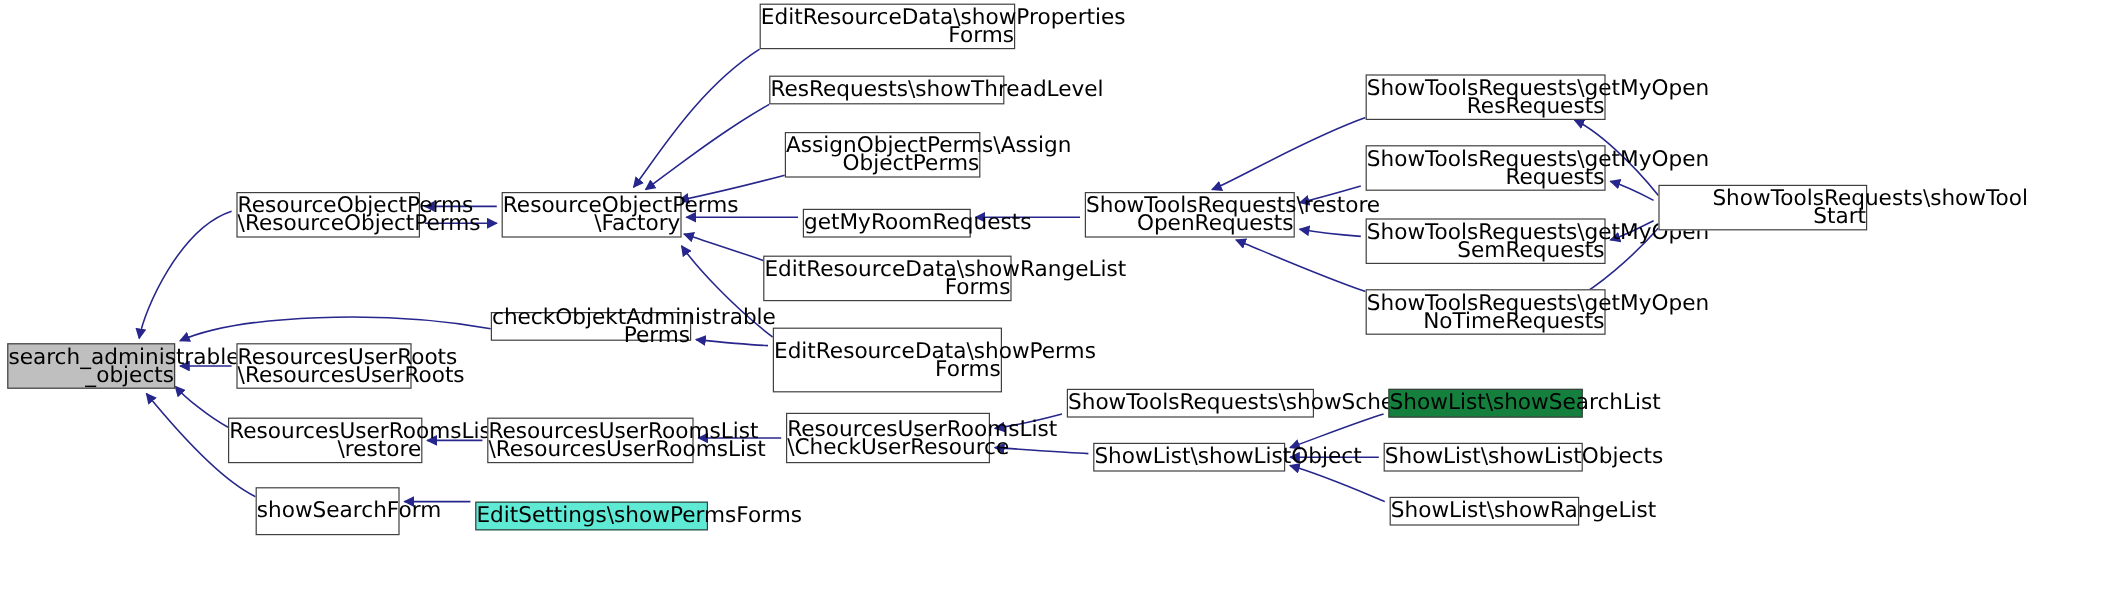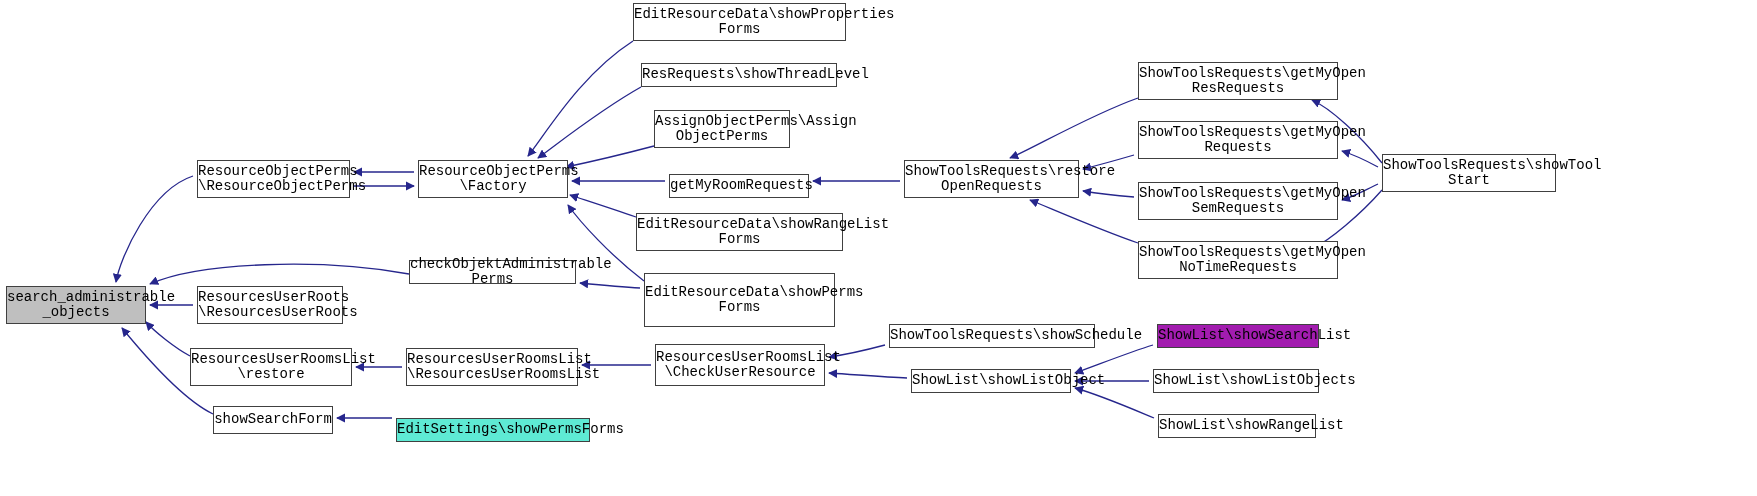--- a/index.html
+++ b/index.html
@@ -17,27 +17,26 @@
   }
   .node{
     position:absolute;
     box-sizing:border-box;
     border:1px solid #404040;
     background:#ffffff;
     color:#000000;
     display:flex;
     align-items:center;
     justify-content:center;
-    text-align:center;
-    font-size:14px;
+    text-align:right;
+    font-size:18px;
     line-height:15.5px;
     letter-spacing:0px;
     white-space:pre-line;
     z-index:3;
-    font-family:Liberation Mono, monospace;
   }
   .node.root{
     background:#bfbfbf;
     border:1px solid #000000;
   }
   .node .lbl{display:block;width:100%;padding:0 3px;}
 </style>
 </head>
 <body>
 
@@ -85,50 +84,50 @@
   <div id="node-layer">
       <div class="node root" style="left: 6px; top: 286px; width: 140px; height: 38px; background: rgb(191, 191, 191); border-color: rgb(64, 64, 64);"><span class="lbl">search_administrable
 _objects</span></div>
       <div class="node" style="left: 197px; top: 160px; width: 153px; height: 38px; background: rgb(255, 255, 255); border-color: rgb(64, 64, 64);"><span class="lbl">ResourceObjectPerms
 \ResourceObjectPerms</span></div>
       <div class="node" style="left: 418px; top: 160px; width: 150px; height: 38px; background: rgb(255, 255, 255); border-color: rgb(64, 64, 64);"><span class="lbl">ResourceObjectPerms
 \Factory</span></div>
       <div class="node" style="left: 633px; top: 3px; width: 213px; height: 38px; background: rgb(255, 255, 255); border-color: rgb(64, 64, 64);"><span class="lbl">EditResourceData\showProperties
 Forms</span></div>
       <div class="node" style="left: 641px; top: 63px; width: 196px; height: 24px; background: rgb(255, 255, 255); border-color: rgb(64, 64, 64);"><span class="lbl">ResRequests\showThreadLevel</span></div>
-      <div class="node" style="left: 654px; top: 110px; width: 136px; height: 38px; background: rgb(255, 255, 255); border-color: rgb(64, 64, 64);"><span class="lbl">AssignObjectPerms\Assign
+      <div class="node" style="left: 654px; top: 110px; width: 163px; height: 38px; background: rgb(255, 255, 255); border-color: rgb(64, 64, 64);"><span class="lbl">AssignObjectPerms\Assign
 ObjectPerms</span></div>
       <div class="node" style="left: 669px; top: 174px; width: 140px; height: 24px; background: rgb(255, 255, 255); border-color: rgb(64, 64, 64);"><span class="lbl">getMyRoomRequests</span></div>
       <div class="node" style="left: 636px; top: 213px; width: 207px; height: 38px; background: rgb(255, 255, 255); border-color: rgb(64, 64, 64);"><span class="lbl">EditResourceData\showRangeList
 Forms</span></div>
       <div class="node" style="left: 409px; top: 260px; width: 167px; height: 24px; background: rgb(255, 255, 255); border-color: rgb(64, 64, 64);"><span class="lbl">checkObjektAdministrable
 Perms</span></div>
       <div class="node" style="left: 644px; top: 273px; width: 191px; height: 54px; background: rgb(255, 255, 255); border-color: rgb(64, 64, 64);"><span class="lbl">EditResourceData\showPerms
 Forms</span></div>
       <div class="node" style="left: 197px; top: 286px; width: 146px; height: 38px; background: rgb(255, 255, 255); border-color: rgb(64, 64, 64);"><span class="lbl">ResourcesUserRoots
 \ResourcesUserRoots</span></div>
       <div class="node" style="left: 190px; top: 348px; width: 162px; height: 38px; background: rgb(255, 255, 255); border-color: rgb(64, 64, 64);"><span class="lbl">ResourcesUserRoomsList
 \restore</span></div>
       <div class="node" style="left: 406px; top: 348px; width: 172px; height: 38px; background: rgb(255, 255, 255); border-color: rgb(64, 64, 64);"><span class="lbl">ResourcesUserRoomsList
 \ResourcesUserRoomsList</span></div>
       <div class="node" style="left: 655px; top: 344px; width: 170px; height: 42px; background: rgb(255, 255, 255); border-color: rgb(64, 64, 64);"><span class="lbl">ResourcesUserRoomsList
 \CheckUserResource</span></div>
-      <div class="node" style="left: 213px; top: 406px; width: 120px; height: 28px; background: rgb(255, 255, 255); border-color: rgb(64, 64, 64);"><span class="lbl">showSearchForm</span></div>
+      <div class="node" style="left: 213px; top: 406px; width: 120px; height: 40px; background: rgb(255, 255, 255); border-color: rgb(64, 64, 64);"><span class="lbl">showSearchForm</span></div>
       <div class="node" style="left: 396px; top: 386px; width: 194px; height: 24px; background: #5eead4; border-color: rgb(64, 64, 64); margin-top: 32px;"><span class="lbl">EditSettings\showPermsForms</span></div>
       <div class="node" style="left: 904px; top: 160px; width: 175px; height: 38px; background: rgb(255, 255, 255); border-color: rgb(64, 64, 64);"><span class="lbl">ShowToolsRequests\restore
 OpenRequests</span></div>
       <div class="node" style="left: 1138px; top: 62px; width: 200px; height: 38px; background: rgb(255, 255, 255); border-color: rgb(64, 64, 64);"><span class="lbl">ShowToolsRequests\getMyOpen
 ResRequests</span></div>
       <div class="node" style="left: 1138px; top: 121px; width: 200px; height: 38px; background: rgb(255, 255, 255); border-color: rgb(64, 64, 64);"><span class="lbl">ShowToolsRequests\getMyOpen
 Requests</span></div>
       <div class="node" style="left: 1138px; top: 182px; width: 200px; height: 38px; background: rgb(255, 255, 255); border-color: rgb(64, 64, 64);"><span class="lbl">ShowToolsRequests\getMyOpen
 SemRequests</span></div>
       <div class="node" style="left: 1138px; top: 241px; width: 200px; height: 38px; background: rgb(255, 255, 255); border-color: rgb(64, 64, 64);"><span class="lbl">ShowToolsRequests\getMyOpen
 NoTimeRequests</span></div>
-      <div class="node" style="left: 1382px; top: 154px; width: 174px; height: 38px; background: rgb(255, 255, 255); border-color: rgb(64, 64, 64);"><span class="lbl">ShowToolsRequests\showTool
+      <div class="node" style="left: 1382px; top: 154px; width: 174px; height: 38px; background: rgb(255, 255, 255); border-color: rgb(64, 64, 64); padding-left: 44px;"><span class="lbl">ShowToolsRequests\showTool
 Start</span></div>
       <div class="node" style="left: 889px; top: 324px; width: 206px; height: 24px; background: rgb(255, 255, 255); border-color: rgb(64, 64, 64);"><span class="lbl">ShowToolsRequests\showSchedule</span></div>
       <div class="node" style="left: 911px; top: 369px; width: 160px; height: 24px; background: rgb(255, 255, 255); border-color: rgb(64, 64, 64);"><span class="lbl">ShowList\showListObject</span></div>
-      <div class="node" style="left: 1157px; top: 324px; width: 162px; height: 24px; background: #a21caf; border-color: rgb(64, 64, 64);"><span class="lbl">ShowList\showSearchList</span></div>
+      <div class="node" style="left: 1157px; top: 324px; width: 162px; height: 24px; background: #15803d; border-color: rgb(64, 64, 64);"><span class="lbl">ShowList\showSearchList</span></div>
       <div class="node" style="left: 1153px; top: 369px; width: 166px; height: 24px; background: rgb(255, 255, 255); border-color: rgb(64, 64, 64);"><span class="lbl">ShowList\showListObjects</span></div>
       <div class="node" style="left: 1158px; top: 414px; width: 158px; height: 24px; background: rgb(255, 255, 255); border-color: rgb(64, 64, 64);"><span class="lbl">ShowList\showRangeList</span></div>
     </div>
 </div>
 
 </body></html>

